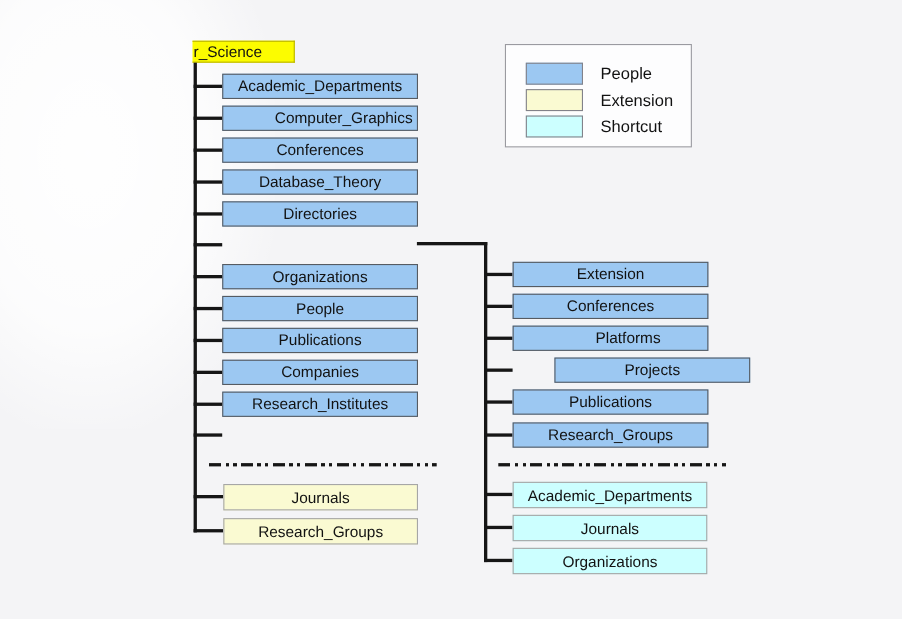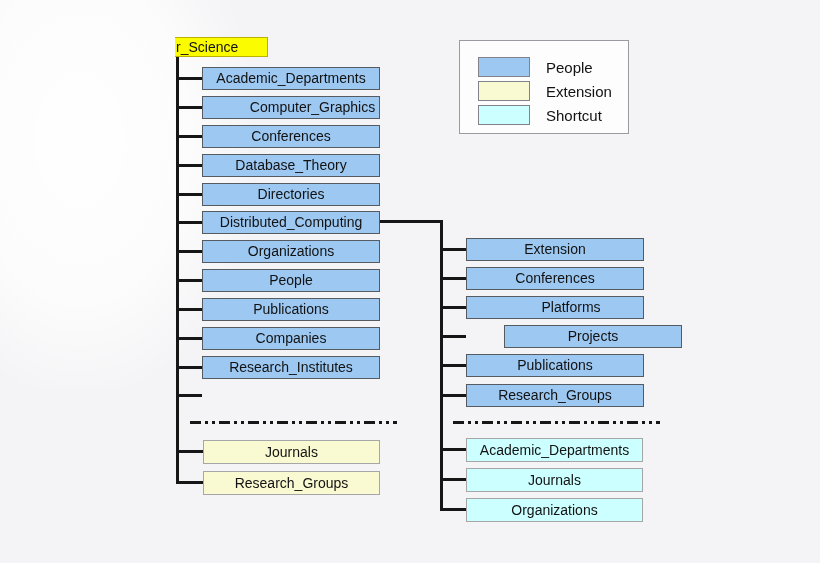--- a/index.html
+++ b/index.html
@@ -119,21 +119,20 @@
   <div class="hline" style="left:440px;top:508px;width:26px;"></div>
 
   <div class="dashline" style="left:190px;top:421px;width:207px;"></div>
   <div class="dashline" style="left:453px;top:421px;width:207px;"></div>
 
   <div class="node basic" style="left:202px;top:67px;">Academic_Departments</div>
   <div class="node basic" style="left:202px;top:96px;padding-left:43px;">Computer_Graphics</div>
   <div class="node basic" style="left:202px;top:125px;">Conferences</div>
   <div class="node basic" style="left:202px;top:183px;">Directories</div>
   <div class="node basic" style="left:202px;top:154px;">Database_Theory</div>
-  <div class="node basic" style="left:202px;top:211px;">Distributed_Computing</div>
   <div class="node basic" style="left:202px;top:240px;">Organizations</div>
   <div class="node basic" style="left:202px;top:269px;">People</div>
   <div class="node basic" style="left:202px;top:298px;">Publications</div>
   <div class="node basic" style="left:202px;top:327px;">Companies</div>
   <div class="node basic" style="left:202px;top:356px;">Research_Institutes</div>
 
   <div class="node ext" style="left:203px;top:440px;">Journals</div>
   <div class="node ext" style="left:203px;top:471px;">Research_Groups</div>
 
   <div class="node basic" style="left:466px;top:238px;">Extension</div>

